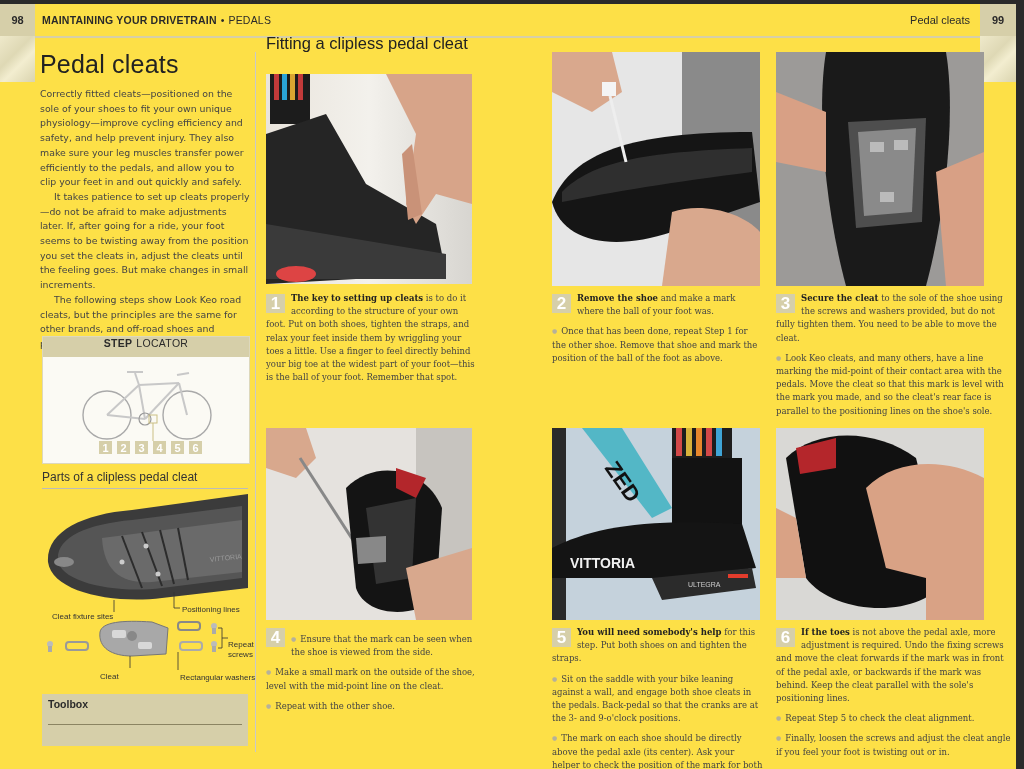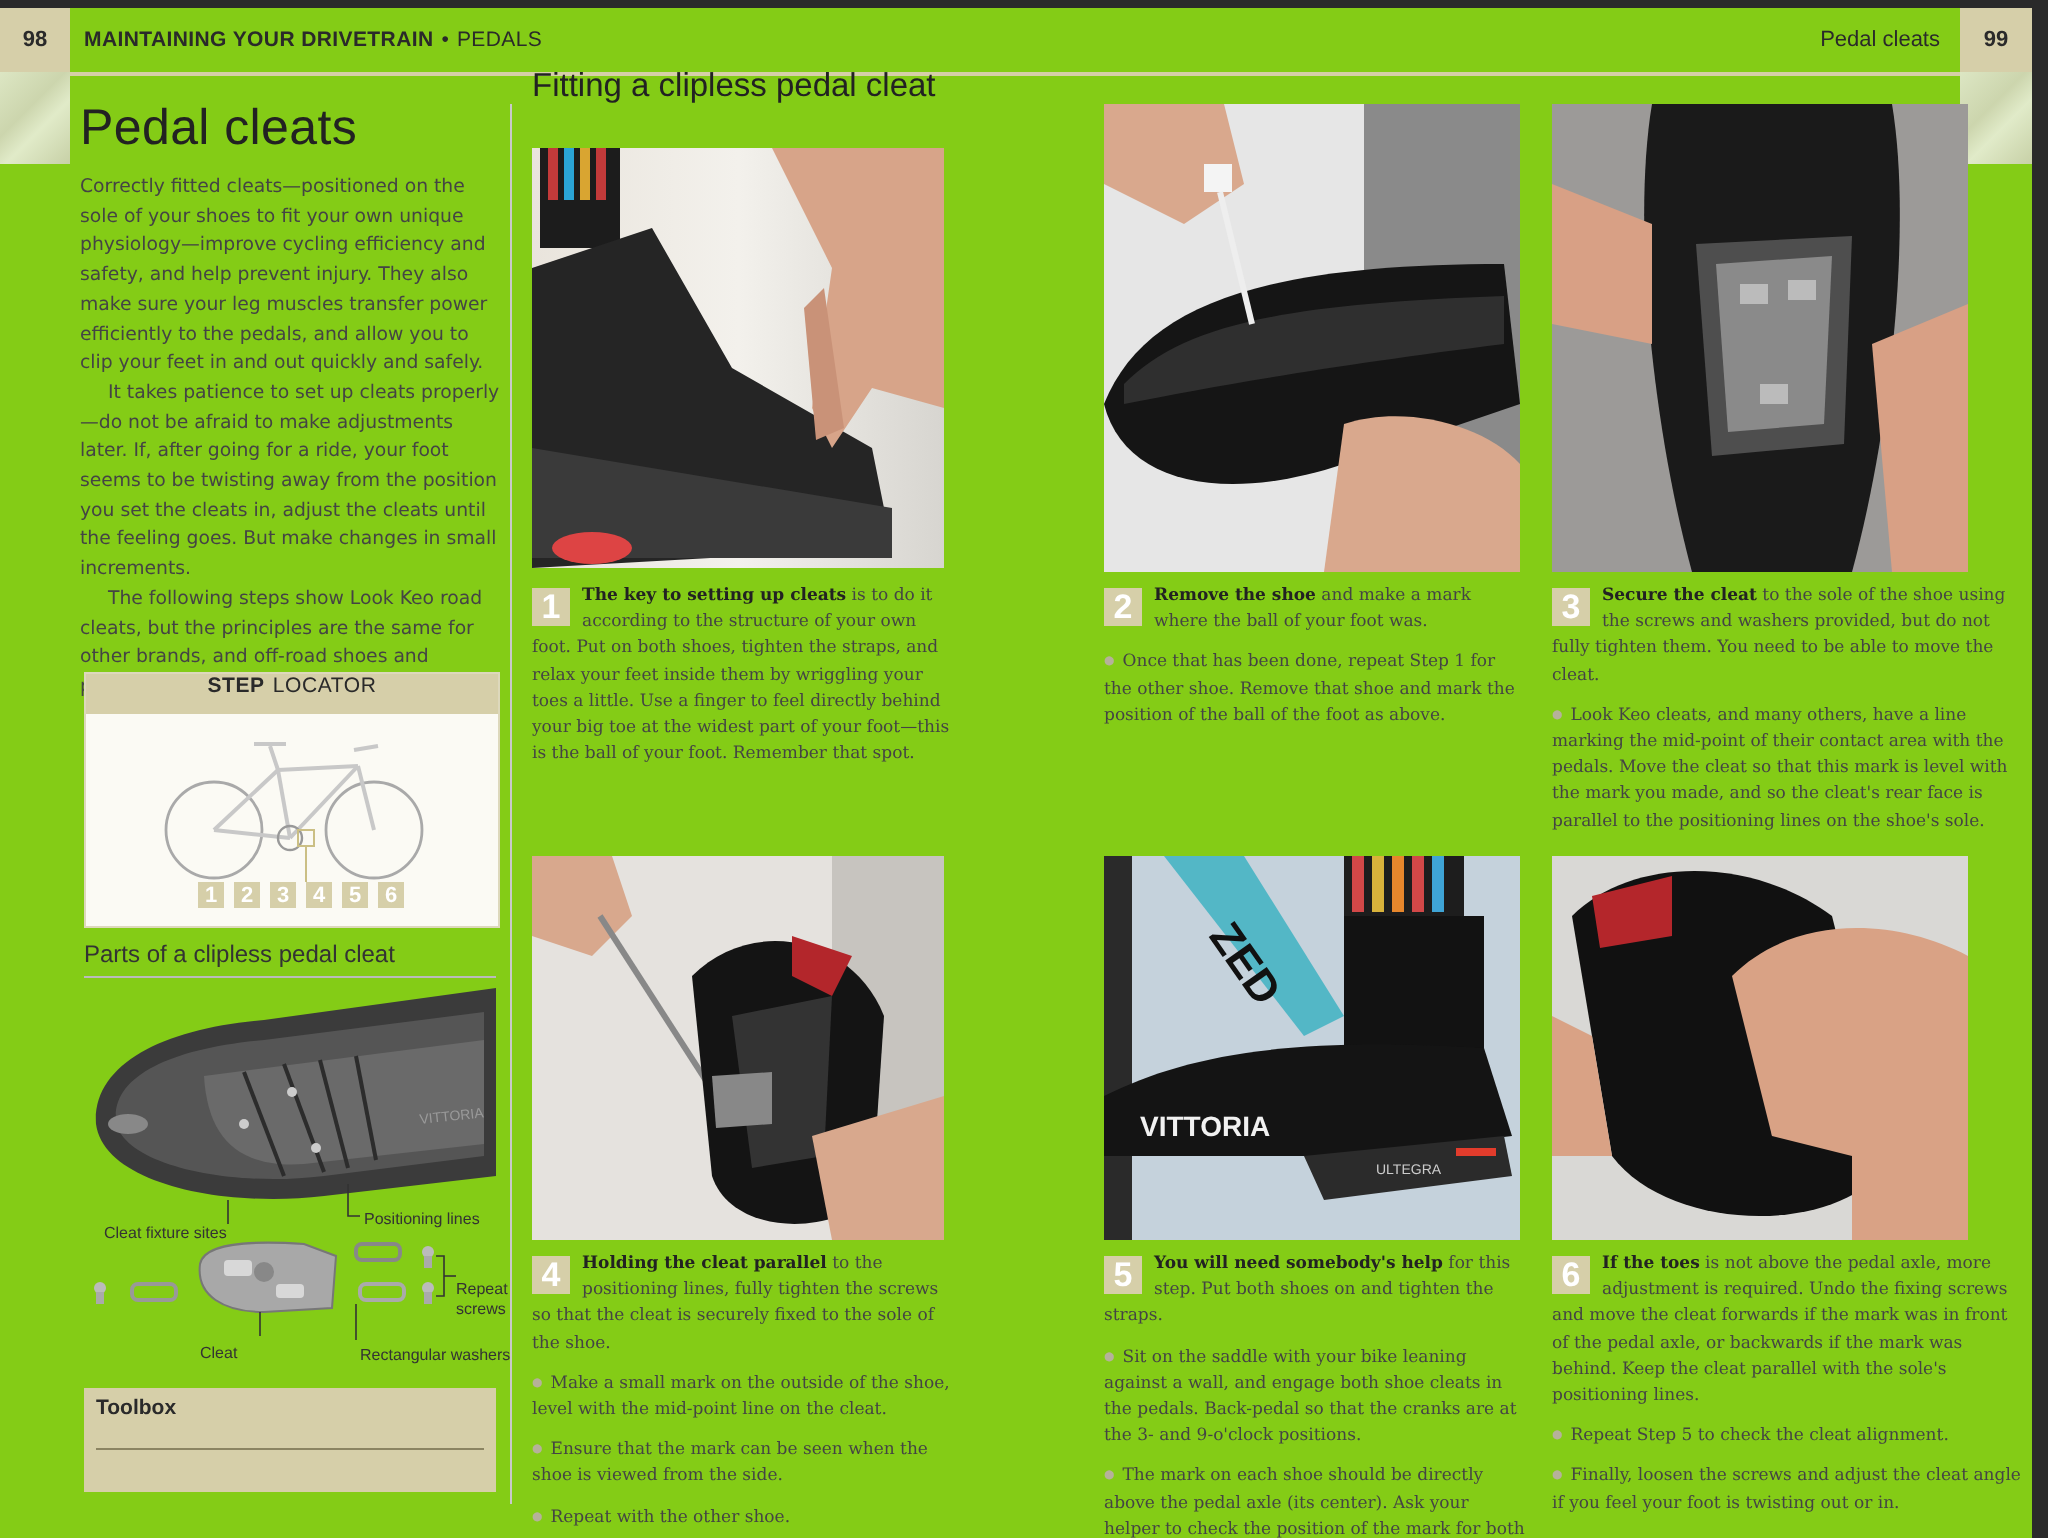--- a/index.html
+++ b/index.html
@@ -4,21 +4,21 @@
 <style>
   html, body { margin: 0; padding: 0; }
   body {
     width: 1024px; height: 769px; overflow: hidden;
     background: #2a2a2a;
     font-family: "Liberation Sans", sans-serif;
     color: #3a3a3a;
   }
   .spread {
     position: absolute; left: 0; top: 4px; width: 1016px; height: 765px;
-    background: #84cc16;
+    background: #fde047;
   }
   .page-num-block {
     position: absolute; top: 0; width: 36px; height: 32px;
     background: #d6cfa9;
     display: flex; align-items: center; justify-content: center;
     font-weight: bold; font-size: 11px; color: #2a2a2a;
   }
   .page-num-left { left: 0; width: 35px; }
   .page-num-right { right: 0; width: 36px; }
   .gear-deco {
@@ -317,23 +317,22 @@
       <rect x="114" y="90" width="12" height="8" fill="#c0c0c0"></rect>
         <rect x="136" y="86" width="12" height="8" fill="#c0c0c0"></rect>
         <rect x="124" y="118" width="12" height="8" fill="#c0c0c0"></rect>
       <path d="M90 60 C120 30, 170 30, 208 50 L208 192 L150 192 L150 150 L110 140 Z" fill="#d9a285"></path>
       <path d="M0 80 L20 90 L30 150 L0 150 Z" fill="#d9a285"></path>
     </svg>
   </div>
 
   <div class="step" style="left:266px;top:622px;width:210px;">
     <div class="num-badge">4</div>
-    <p><b>Holding the cleat parallel</b><span> to the positioning lines, fully tighten the screws so that the cleat is securely fixed to the sole of the shoe.</span></p>
+    <p class="bullet">Ensure that the mark can be seen when the shoe is viewed from the side.</p>
     <p class="bullet">Make a small mark on the outside of the shoe, level with the mid-point line on the cleat.</p>
-    <p class="bullet">Ensure that the mark can be seen when the shoe is viewed from the side.</p>
     <p class="bullet">Repeat with the other shoe.</p>
   </div>
 
   <div class="step" style="left:552px;top:622px;width:212px;">
     <div class="num-badge">5</div>
     <p><b>You will need somebody's help</b><span> for this step. Put both shoes on and tighten the straps.</span></p>
     <p class="bullet">Sit on the saddle with your bike leaning against a wall, and engage both shoe cleats in the pedals. Back-pedal so that the cranks are at the 3- and 9-o'clock positions.</p>
     <p class="bullet">The mark on each shoe should be directly above the pedal axle (its center). Ask your helper to check the position of the mark for both shoes.</p>
   </div>
 

